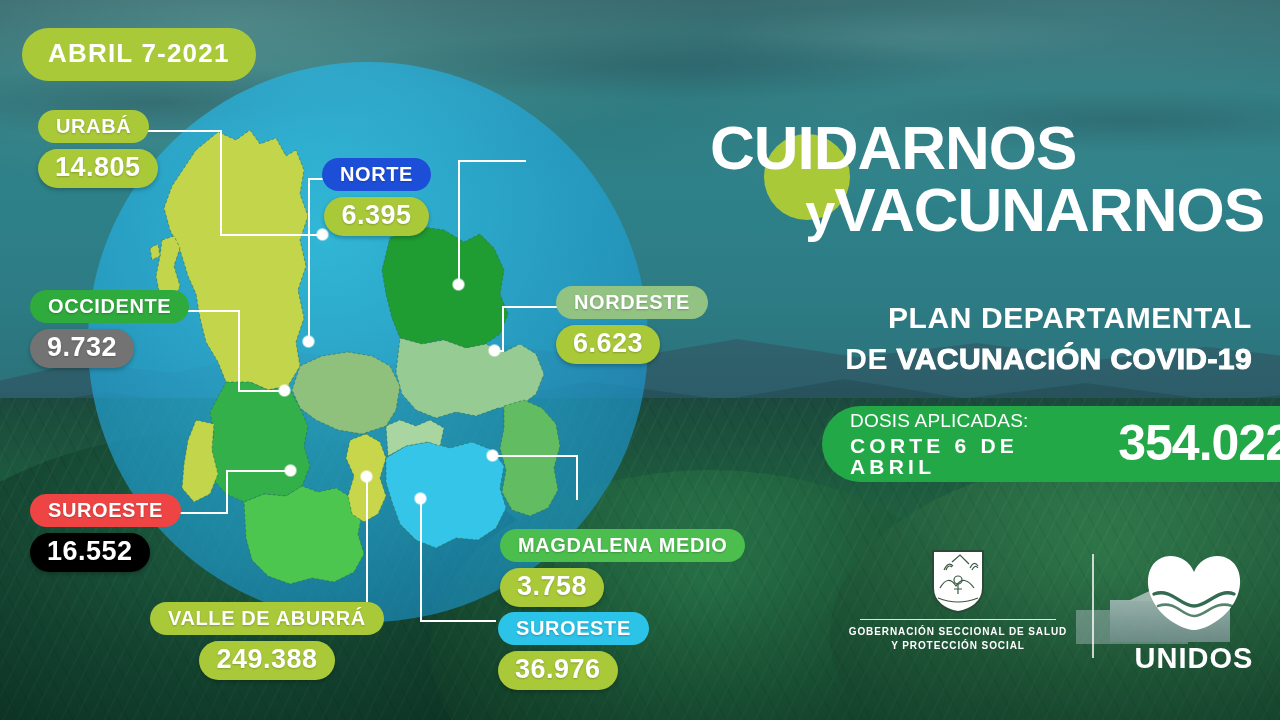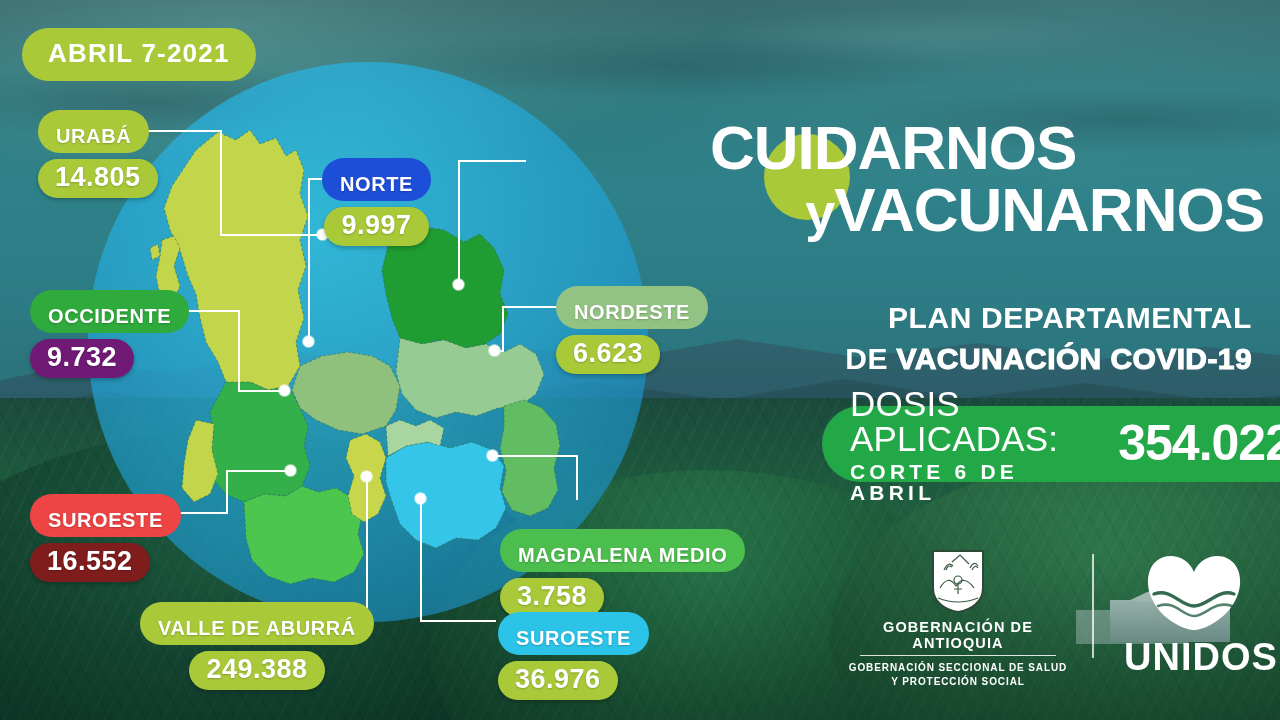--- a/index.html
+++ b/index.html
@@ -92,21 +92,21 @@
   .map svg { width:100%; height:100%; display:block; }
 
   
   .label { position:absolute; }
   .pill {
     display:inline-block; border-radius:100px; color:#fff;
     font-weight:bold; letter-spacing:.6px; white-space:nowrap;
     text-align:center;
     text-shadow:0 1px 2px rgba(0,0,0,.22);
   }
-  .pill.name { padding:16px 18px 7px; font-size:20px; line-height:1; }
+  .pill.name { padding:6px 18px 7px; font-size:20px; line-height:1; }
   .pill.value {
     padding:5px 17px 7px; font-size:27px; line-height:1;
     background:#a9c939; letter-spacing:.5px;
     box-shadow:0 2px 4px rgba(0,0,0,.25);
   }
   .valrow { margin-top:6px; }
   .label.center .valrow { text-align:center; }
   .label.left .valrow { text-align:left; }
 
   
@@ -147,38 +147,38 @@
   .sub2 .heavy { font-weight:bold; -webkit-text-stroke:1.1px #fff; }
 
   
   .dose {
     position:absolute; left:822px; top:406px; width:470px; height:76px;
     background:#22a846; border-radius:40px 0 0 40px;
     display:flex; align-items:center;
   }
   .dose-inner { padding-left:28px; display:flex; align-items:center; gap:10px; }
   .dose-left { color:#fff; line-height:1; }
-  .dose-l1 { font-size:35px; font-weight:normal; letter-spacing:.2px; }
+  .dose-l1 { font-size:19px; font-weight:normal; letter-spacing:.2px; }
   .dose-l2 { font-size:21px; font-weight:bold; letter-spacing:4.2px; margin-top:5px; }
   .dose-num {
     color:#fff; font-size:50px; font-weight:bold; letter-spacing:-1px; line-height:1;
     margin-left:2px; margin-top:-2px;
   }
 
   
   .logos { position:absolute; left:840px; top:548px; width:420px; height:130px; }
   .gob { position:absolute; left:0; top:0; width:236px; text-align:center; color:#fff; }
   .shield { width:56px; height:66px; margin:0 auto 5px; }
   .gob-t1 { font-size:14.5px; font-weight:bold; letter-spacing:1.1px; }
   .gob-div { width:196px; height:1px; background:rgba(255,255,255,.85); margin:4px auto 5px; }
   .gob-t2 { font-size:10px; font-weight:bold; letter-spacing:.9px; line-height:1.35; }
   .vdiv { position:absolute; left:252px; top:6px; width:1.5px; height:104px; background:rgba(255,255,255,.75); }
   .unidos { position:absolute; left:284px; top:2px; width:140px; text-align:center; }
   .unidos svg { display:block; margin:0 auto; }
-  .unidos-t { color:#fff; font-size:38px; font-weight:bold; letter-spacing:1px; margin-top:2px; }
+  .unidos-t { color:#fff; font-size:29px; font-weight:bold; letter-spacing:1px; margin-top:8px; }
 </style>
 </head>
 <body>
 
 <div id="stage">
 
   <div class="bg">
     <div class="bg-sky"></div>
     <div class="bg-clouds"></div>
     <div class="ridge r1"></div>
@@ -296,40 +296,40 @@
 
   <div class="date-badge">ABRIL 7-2021</div>
 
   <div class="label left" style="left:38px; top:110px;">
     <div class="pill name" style="background: rgb(169, 201, 57);">URABÁ</div>
     <div class="valrow"><span class="pill value" style="background: rgb(169, 201, 57);">14.805</span></div>
   </div>
 
   <div class="label center" style="left:322px; top:158px;">
     <div class="pill name" style="background: #1d4ed8;">NORTE</div>
-    <div class="valrow"><span class="pill value" style="background: rgb(169, 201, 57);">9.997</span></div>
+    <div class="valrow"><span class="pill value" style="background: rgb(169, 201, 57);">6.395</span></div>
   </div>
 
 
   <div class="label left" style="left:30px; top:290px;">
     <div class="pill name" style="background: rgb(47, 170, 60);">OCCIDENTE</div>
-    <div class="valrow"><span class="pill value" style="background: #701a75;">9.732</span></div>
+    <div class="valrow"><span class="pill value" style="background: #737373;">9.732</span></div>
   </div>
 
   <div class="label left" style="left:556px; top:286px;">
     <div class="pill name" style="background: rgb(147, 195, 131);">NORDESTE</div>
     <div class="valrow"><span class="pill value" style="background: rgb(169, 201, 57);">6.623</span></div>
   </div>
 
   <div class="label left" style="left:30px; top:494px;">
     <div class="pill name" style="background: #ef4444;">SUROESTE</div>
-    <div class="valrow"><span class="pill value" style="background: #7f1d1d;">16.552</span></div>
-  </div>
-
-  <div class="label center" style="left:140px; top:602px;">
+    <div class="valrow"><span class="pill value" style="background: #000000;">16.552</span></div>
+  </div>
+
+  <div class="label center" style="left:150px; top:602px;">
     <div class="pill name" style="background: rgb(169, 201, 57);">VALLE  DE ABURRÁ</div>
     <div class="valrow"><span class="pill value" style="background: rgb(169, 201, 57);">249.388</span></div>
   </div>
 
   <div class="label left" style="left:500px; top:484px;">
     <div class="pill name" style="background: rgb(76, 190, 78); margin-top: 45px;">MAGDALENA MEDIO</div>
     <div class="valrow"><span class="pill value" style="background: rgb(169, 201, 57);">3.758</span></div>
   </div>
 
   <div class="label left" style="left:498px; top:612px;">
@@ -367,21 +367,20 @@
             <path d="M10 40 q8-14 16-2 q8-12 18 2"></path>
             <path d="M14 22 q4-9 9-4 M16 22 q2-6 6-3"></path>
             <path d="M40 20 q4-8 8-2 M42 22 q3-6 6-2"></path>
             <path d="M22 14 l8 -7 l9 9"></path>
             <circle cx="28" cy="32" r="4"></circle>
             <path d="M28 36 v10 M24 41 h8"></path>
             <path d="M8 50 q20 8 40 0"></path>
           </g>
         </svg>
       </div>
-      <div class="gob-t1">GOBERNACIÓN DE ANTIOQUIA</div>
       <div class="gob-div"></div>
       <div class="gob-t2">GOBERNACIÓN SECCIONAL DE SALUD</div>
       <div class="gob-t2">Y PROTECCIÓN SOCIAL</div>
     </div>
 
     <div class="vdiv"></div>
 
     <div class="unidos">
       <svg width="96" height="84" viewBox="0 0 96 84" xmlns="http://www.w3.org/2000/svg">
         <path d="M48 22 C40 2 12 0 4 20 C-3 38 8 62 30 74 C40 80 48 80 48 80 C48 80 56 80 66 74 C88 62 99 38 92 20 C84 0 56 2 48 22 Z" fill="#ffffff"></path>

